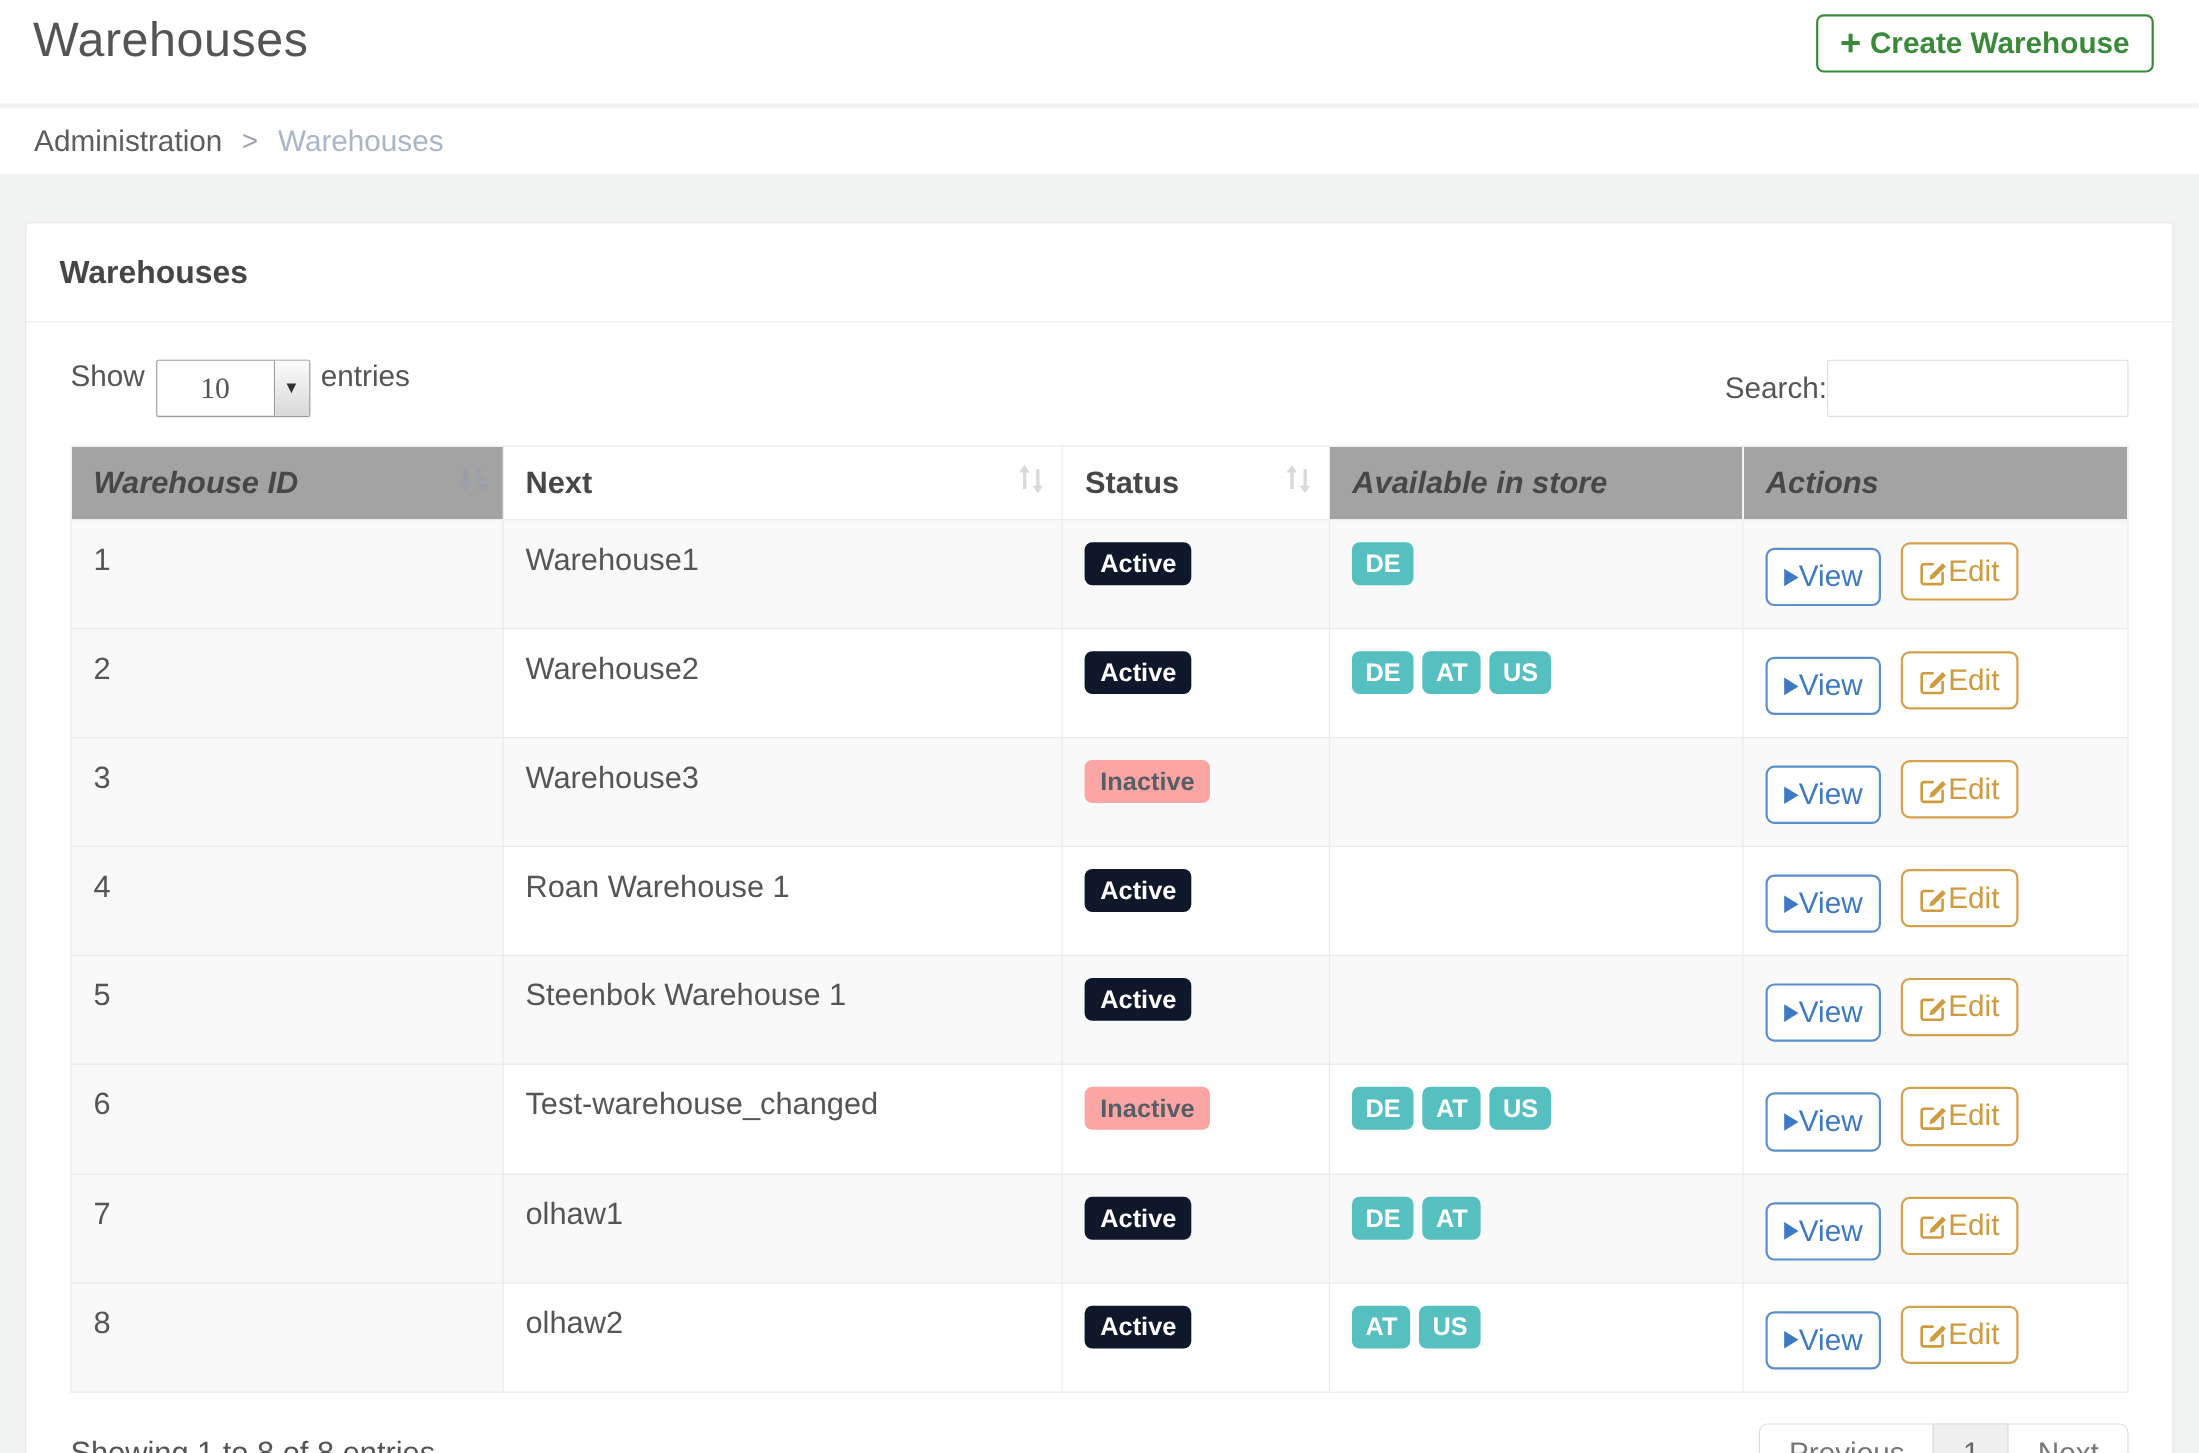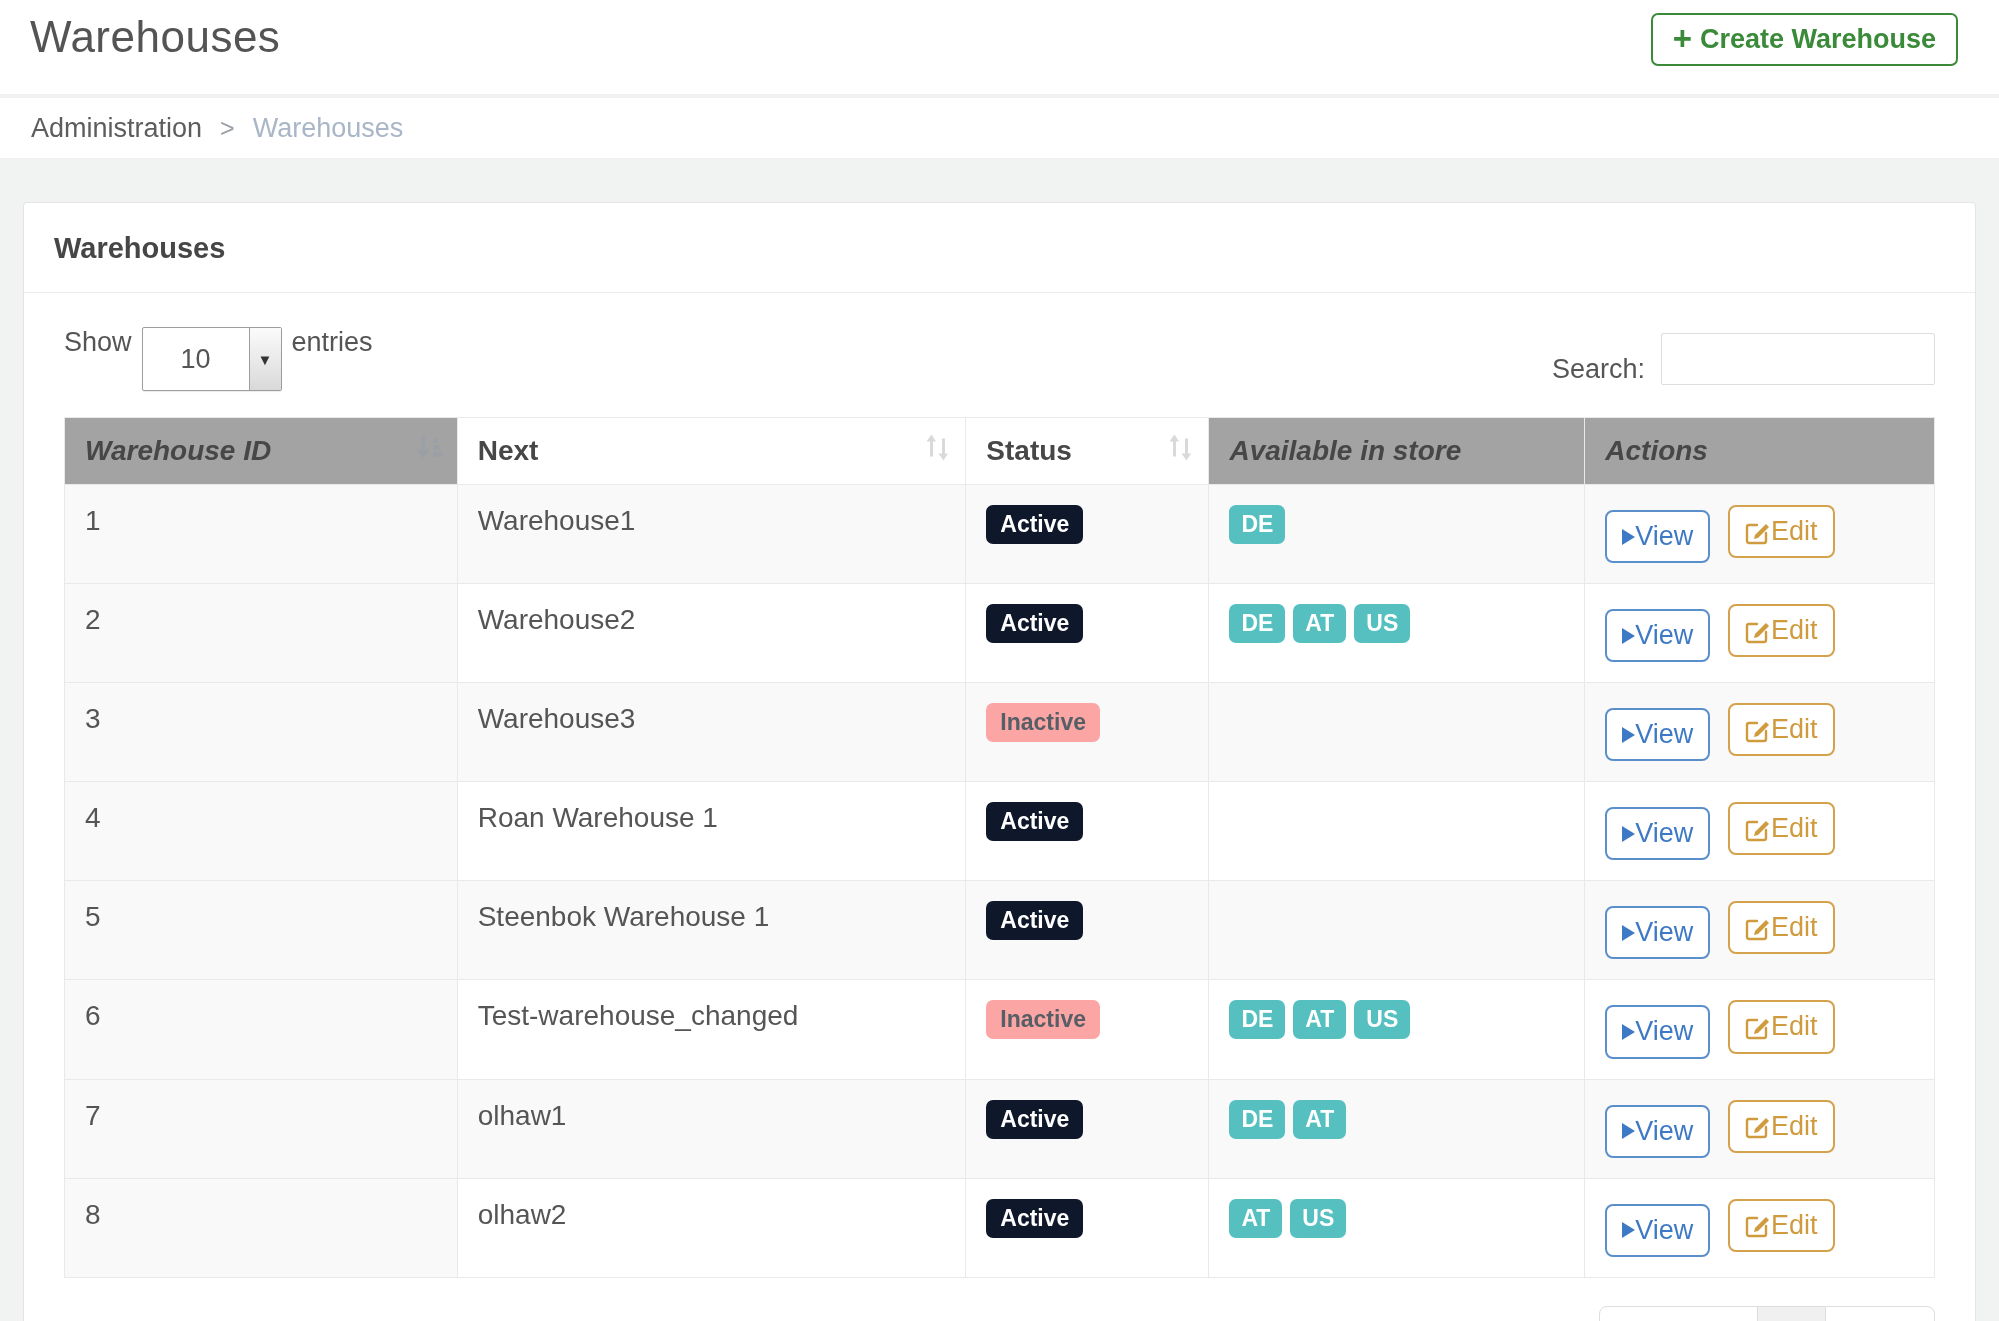--- a/index.html
+++ b/index.html
@@ -43,36 +43,37 @@
     font-size:29px; font-weight:700; color:#464646;
     padding:29px 30px 27px 30px; border-bottom:1px solid #ececec;
   }
   
   .controls {
     display:flex; justify-content:space-between; align-items:center;
     margin:34px 40px 0 40px; font-size:27px; color:#555;
   }
   .length-wrap { display:flex; align-items:flex-start; gap:10px; }
   .fake-select {
-    width:140px; height:64px; background:#fff;
+    width:140px; height:52px; background:#fff;
     border:1px solid #9d9d9d; border-radius:2px;
     display:flex; align-items:stretch; cursor:pointer;
     box-shadow:0 1px 1px rgba(0,0,0,.08);
+    font-family:Liberation Serif, serif;
   }
   .select-value {
     flex:1; display:flex; align-items:center; justify-content:center;
     font-size:27px; color:#555;
   }
   .select-arrow-box {
     width:32px; border-left:1px solid #9d9d9d;
     background:linear-gradient(#fbfbfb,#d9d9d9);
     display:flex; align-items:center; justify-content:center;
     color:#333; font-size:15px;
   }
-  .search-wrap { display:flex; align-items:flex-end; gap:16px; }
+  .search-wrap { display:flex; align-items:center; }
   .search-input {
     width:274px; height:52px; border:1px solid #ddd; border-radius:2px;
     font-size:26px; padding:0 12px; font-family:inherit; color:#555;
     outline:none; background:#fff;
   }
   
   table.wh-table {
     width:calc(100% - 80px); margin:26px 40px 0 40px;
     border-collapse:collapse; font-size:28px; color:#555; table-layout:fixed;
   }

